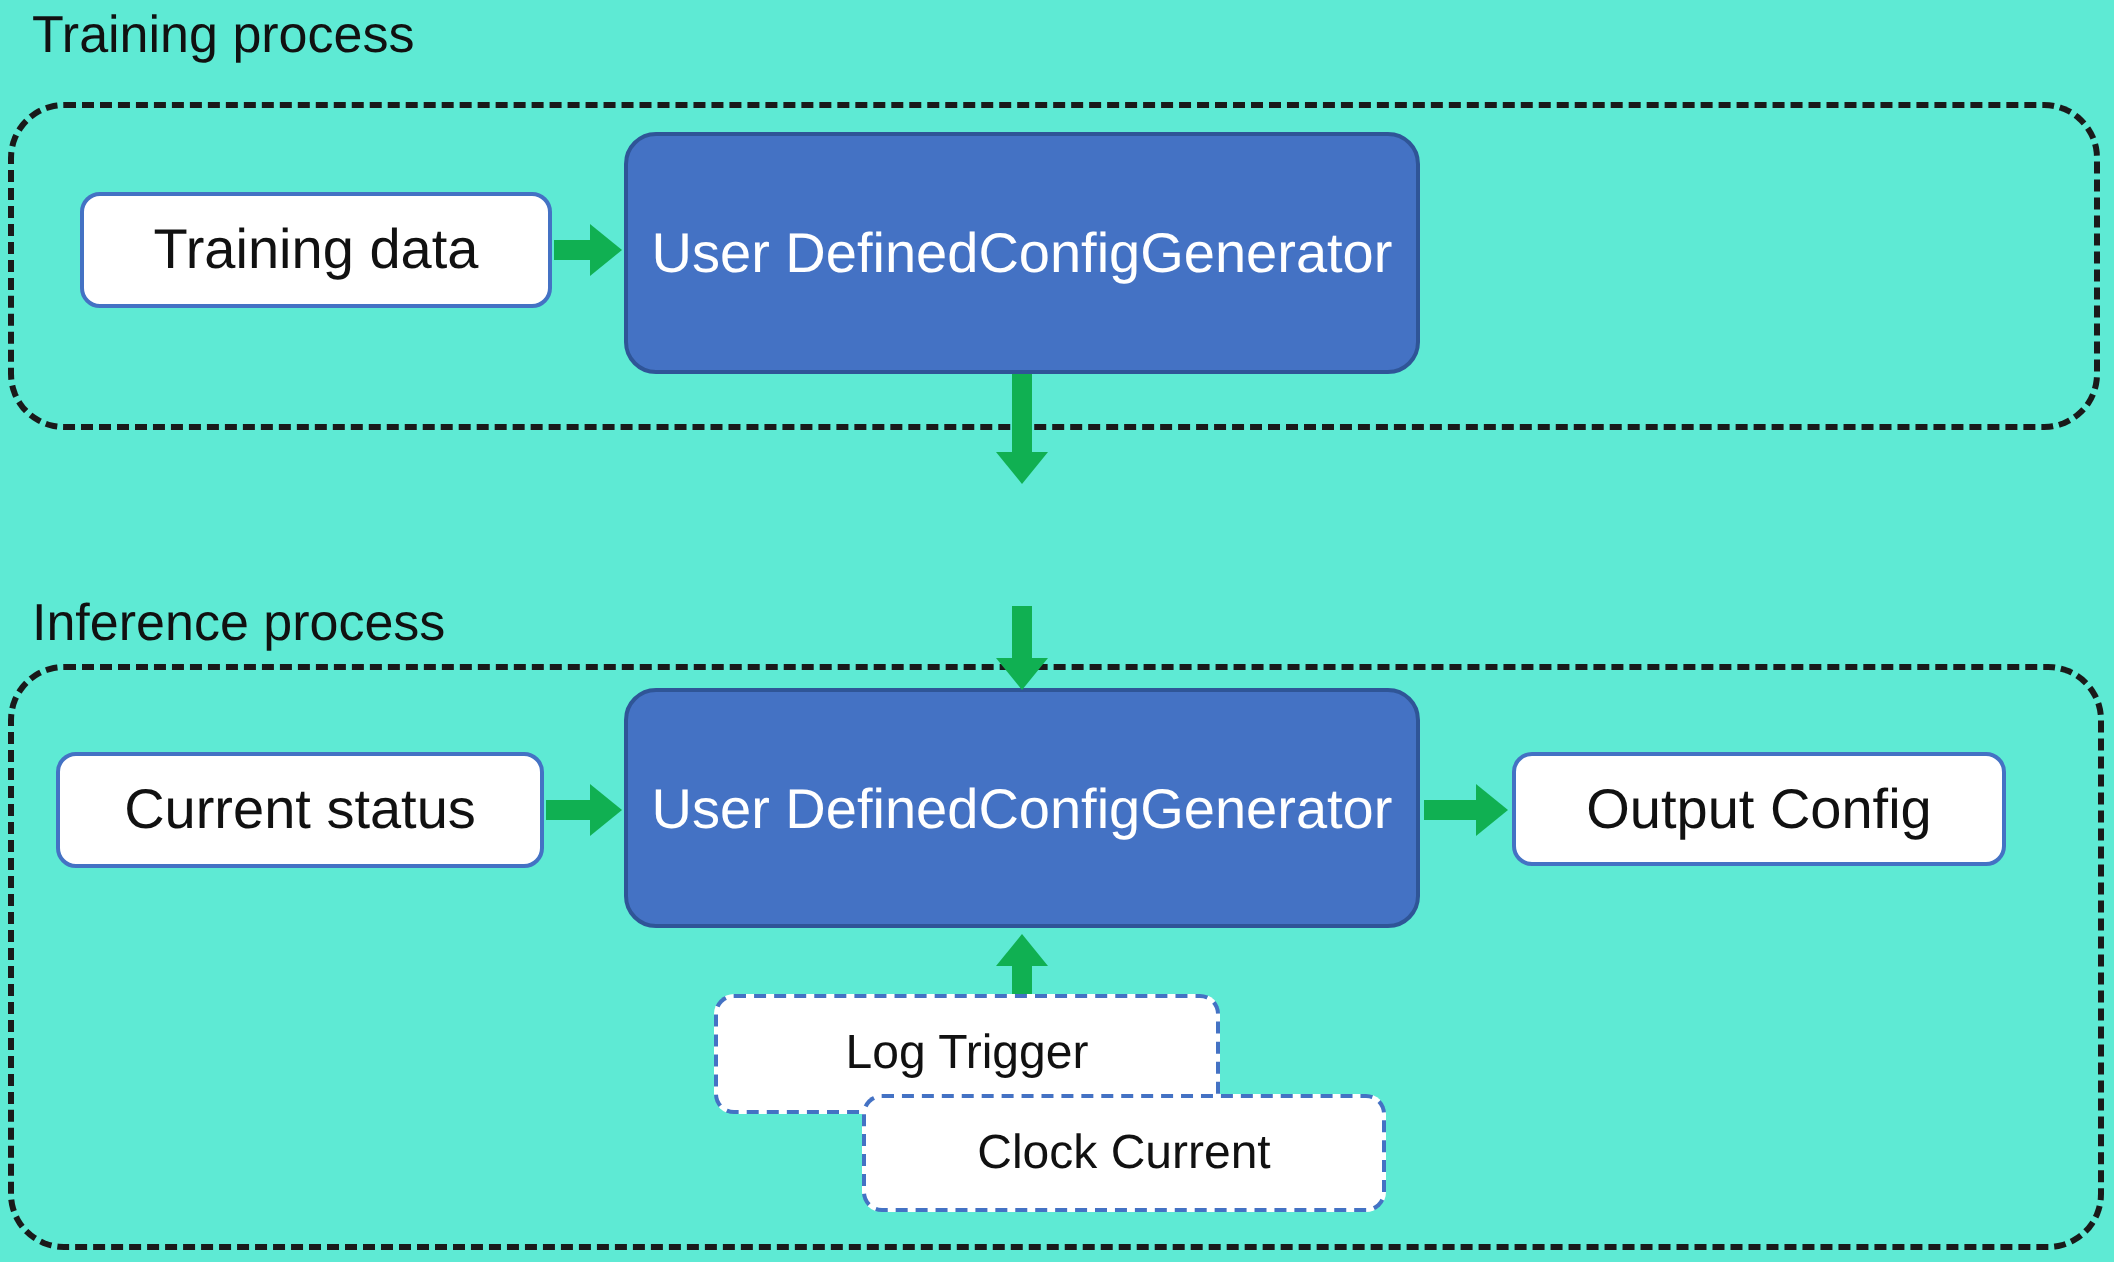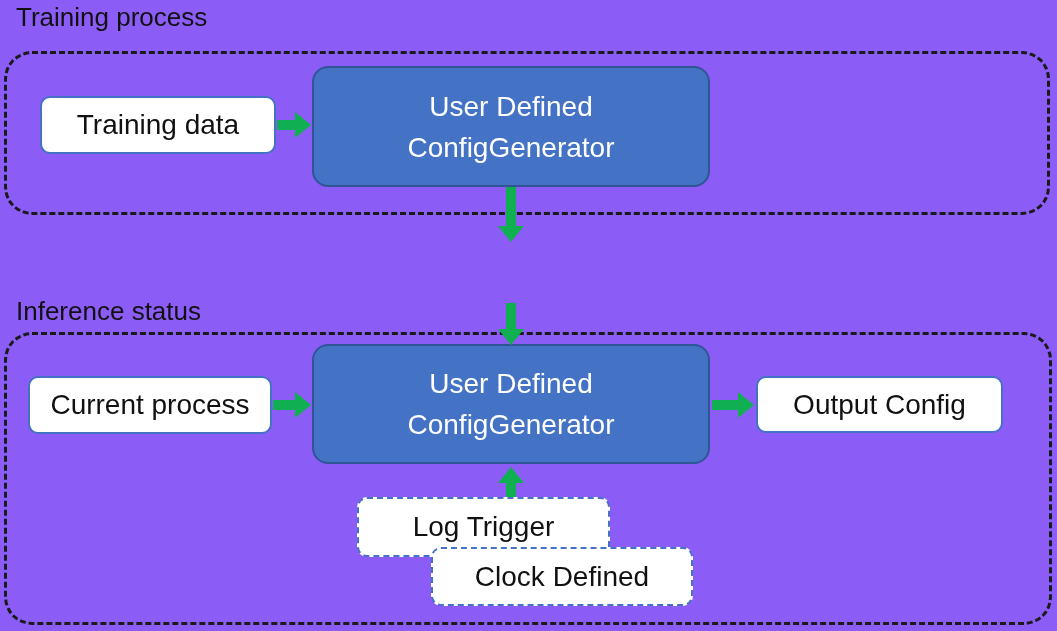--- a/index.html
+++ b/index.html
@@ -1,20 +1,20 @@
 <!DOCTYPE html>
 <html style="--generator-fill: #4472C4; --generator-border: #2F5597; --io-box-border: #4472C4; --trigger-border: #4472C4; --arrow-green: #10B052; --container-border: #1a1a1a;"><head>
 <meta charset="utf-8">
 <style>
   html, body { margin: 0; padding: 0; background: #ffffff; }
   #stage {
     position: relative;
     width: 1057px;
     height: 631px;
-    background: #8b5cf6;
+    background: #5eead4;
     font-family: "Liberation Sans", sans-serif;
     overflow: hidden;
   }
   .section-label {
     position: absolute;
     font-size: 26px;
     color: #111111;
     white-space: nowrap;
     line-height: 1.2;
   }
@@ -38,39 +38,39 @@
     white-space: nowrap;
     z-index: 2;
     box-sizing: border-box;
   }
   .gen-box {
     position: absolute;
     background: var(--generator-fill, #4472C4);
     border: 2px solid var(--generator-border, #2F5597);
     border-radius: 16px;
     display: flex;
-    flex-direction: column;
+    flex-direction: row;
     align-items: center;
     justify-content: center;
     color: #ffffff;
     font-size: 28px;
     line-height: 41px;
     white-space: nowrap;
     z-index: 2;
     box-sizing: border-box;
   }
   .trigger-box {
     position: absolute;
     background: #ffffff;
     border: 2px dashed var(--trigger-border, #4472C4);
     border-radius: 10px;
     display: flex;
     align-items: center;
     justify-content: center;
-    font-size: 28px;
+    font-size: 24px;
     color: #111111;
     white-space: nowrap;
     box-sizing: border-box;
   }
   .arrow { position: absolute; z-index: 4; }
   .arrow .shaft { position: absolute; background: var(--arrow-green, #10B052); }
   .arrow .head  { position: absolute; width: 0; height: 0; }
   .arrow.right .shaft { left: 0; right: 15px; top: 50%; height: 10px; transform: translateY(-50%); }
   .arrow.right .head {
     right: 0; top: 50%; transform: translateY(-50%);
@@ -120,26 +120,26 @@
     <div class="shaft"></div>
     <div class="head"></div>
   </div>
 
 
   <div class="arrow down" style="left:497px; top:303px; width:28px; height:42px;">
     <div class="shaft"></div>
     <div class="head"></div>
   </div>
 
-  <div class="section-label" style="left:16px; top:296px;">Inference status</div>
+  <div class="section-label" style="left:16px; top:296px;">Inference process</div>
 
   <div class="dashed-container" style="left:4px; top:332px; width:1042px; height:287px;"></div>
 
   <div class="io-box" style="left:28px; top:376px; width:244px; height:58px;">
-    <span>Current process</span>
+    <span>Current status</span>
   </div>
 
   <div class="arrow right" style="left:273px; top:392px; width:38px; height:26px;">
     <div class="shaft"></div>
     <div class="head"></div>
   </div>
 
   <div class="gen-box" style="left:312px; top:344px; width:398px; height:120px;">
     <span>User Defined</span>
     <span>ConfigGenerator</span>
@@ -157,16 +157,16 @@
   <div class="arrow up" style="left:497px; top:467px; width:28px; height:30px;">
     <div class="shaft"></div>
     <div class="head"></div>
   </div>
 
   <div class="trigger-box" style="left:357px; top:497px; width:253px; height:60px; z-index:2;">
     <span>Log Trigger</span>
   </div>
 
   <div class="trigger-box" style="left:431px; top:547px; width:262px; height:59px; z-index:3;">
-    <span>Clock Defined</span>
+    <span>Clock Current</span>
   </div>
 
 </div>
 
 </body></html>

